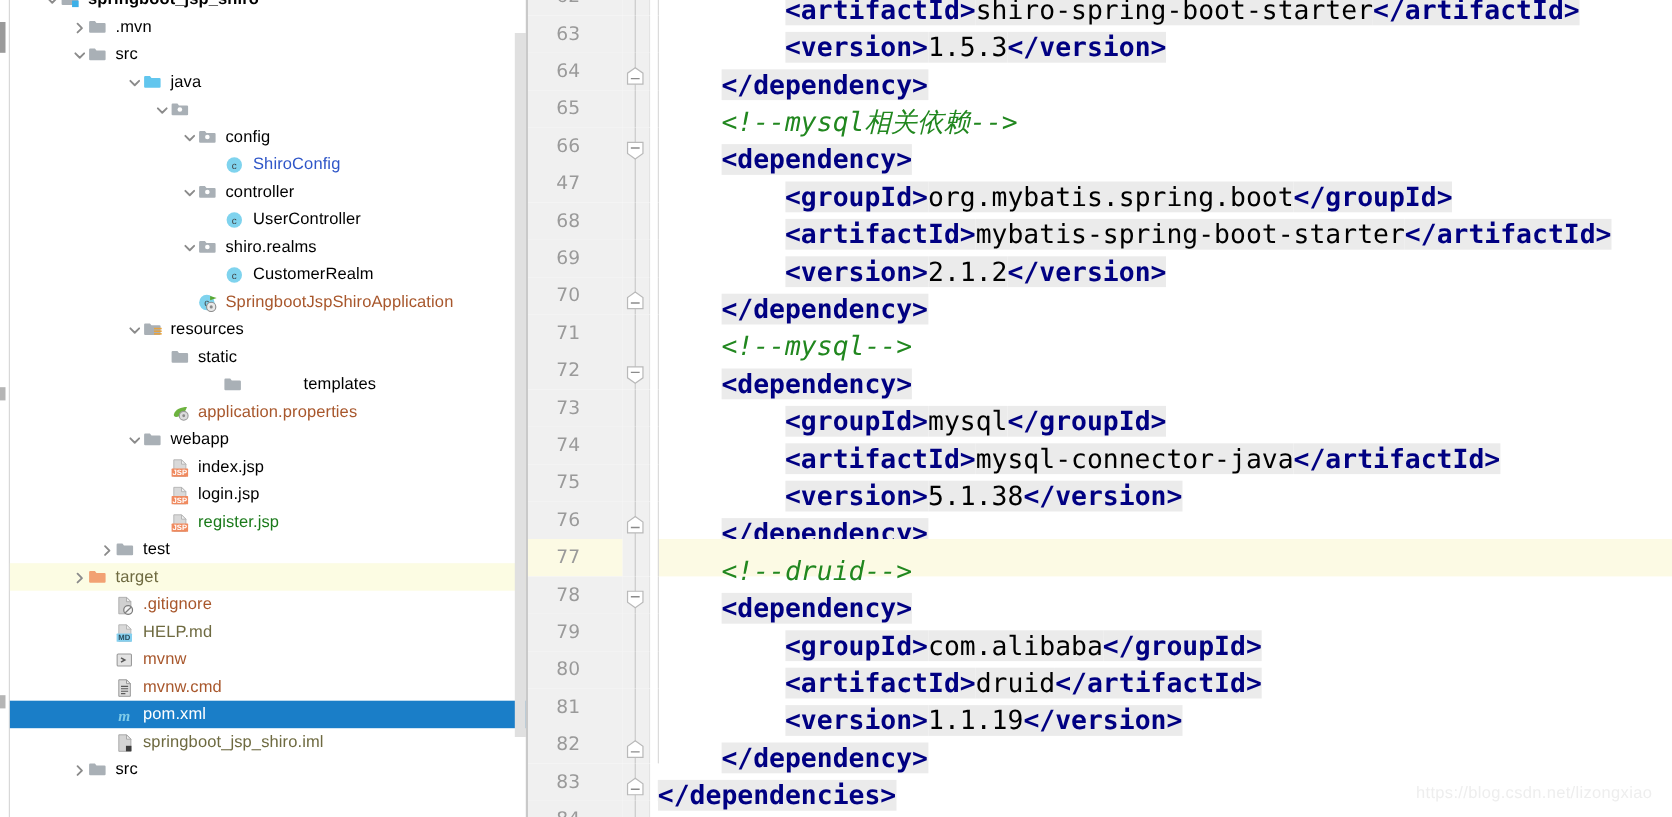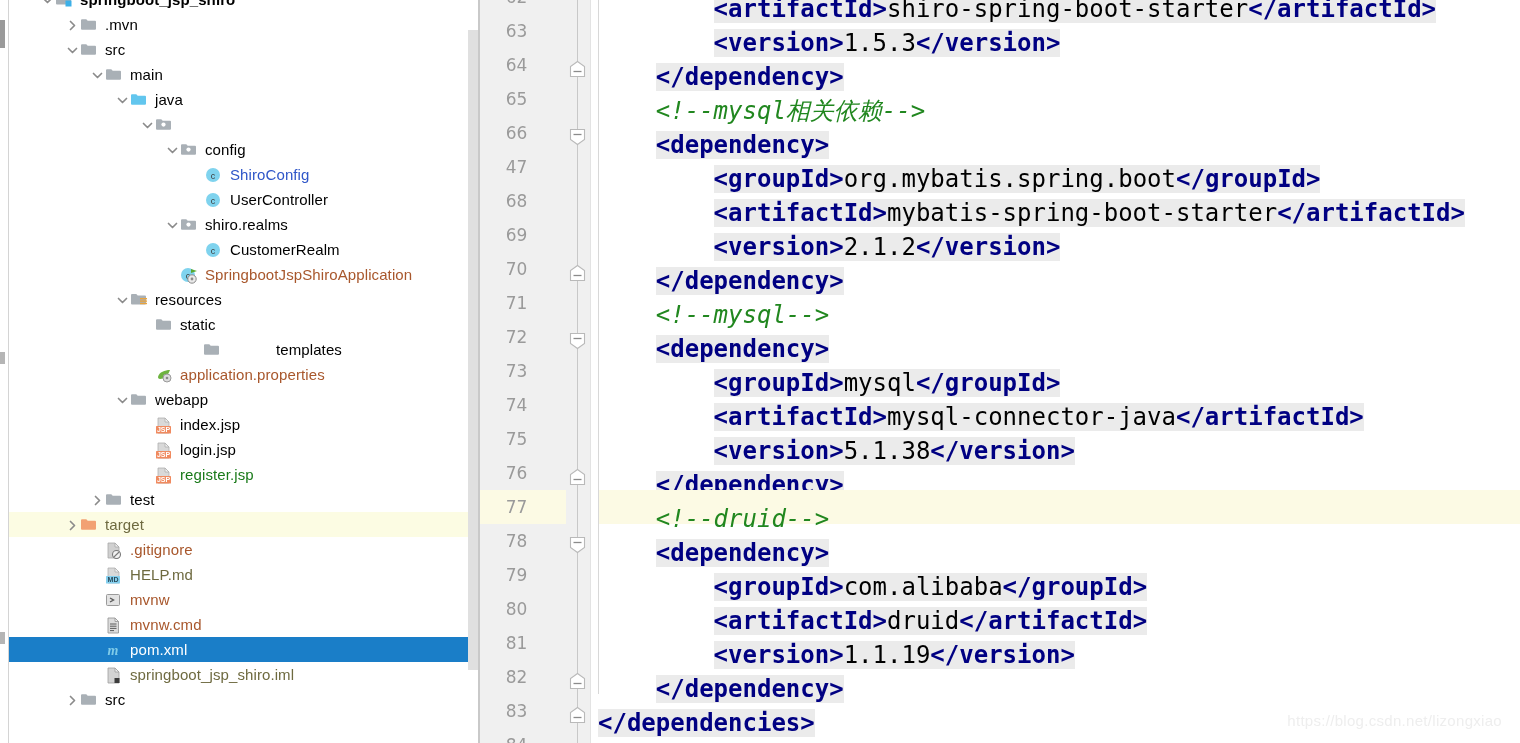--- a/index.html
+++ b/index.html
@@ -222,33 +222,20 @@
               <path d="M2.5 4.5 L6.5 8.5 L10.5 4.5" fill="none" stroke="#8b8b8b" stroke-width="1.7" stroke-linecap="round" stroke-linejoin="round"></path>
             </svg>
           </span>
           <span class="ficon">
             <svg width="17" height="14" viewBox="0 0 17 14" xmlns="http://www.w3.org/2000/svg">
               <path d="M1 3.2a1 1 0 0 1 1-1h4.3l1.4 1.6H15a1 1 0 0 1 1 1v7a1 1 0 0 1-1 1H2a1 1 0 0 1-1-1z" fill="#a9b0b6"></path>
             </svg>
           </span>
           <span class="tlabel c-black">src</span>
         </div>
-        <div class="trow" style="padding-left: 80px;">
-          <span class="arrow">
-            <svg width="13" height="13" viewBox="0 0 13 13" xmlns="http://www.w3.org/2000/svg">
-              <path d="M2.5 4.5 L6.5 8.5 L10.5 4.5" fill="none" stroke="#8b8b8b" stroke-width="1.7" stroke-linecap="round" stroke-linejoin="round"></path>
-            </svg>
-          </span>
-          <span class="ficon">
-            <svg width="17" height="14" viewBox="0 0 17 14" xmlns="http://www.w3.org/2000/svg">
-              <path d="M1 3.2a1 1 0 0 1 1-1h4.3l1.4 1.6H15a1 1 0 0 1 1 1v7a1 1 0 0 1-1 1H2a1 1 0 0 1-1-1z" fill="#a9b0b6"></path>
-            </svg>
-          </span>
-          <span class="tlabel c-black">main</span>
-        </div>
         <div class="trow" style="padding-left: 105px;">
           <span class="arrow">
             <svg width="13" height="13" viewBox="0 0 13 13" xmlns="http://www.w3.org/2000/svg">
               <path d="M2.5 4.5 L6.5 8.5 L10.5 4.5" fill="none" stroke="#8b8b8b" stroke-width="1.7" stroke-linecap="round" stroke-linejoin="round"></path>
             </svg>
           </span>
           <span class="ficon">
             <svg width="17" height="14" viewBox="0 0 17 14" xmlns="http://www.w3.org/2000/svg">
               <path d="M1 3.2a1 1 0 0 1 1-1h4.3l1.4 1.6H15a1 1 0 0 1 1 1v7a1 1 0 0 1-1 1H2a1 1 0 0 1-1-1z" fill="#62c6ee"></path>
             </svg>
@@ -284,20 +271,34 @@
         </div>
         <div class="trow" style="padding-left: 180px;">
           <span class="arrow"></span>
           <span class="ficon">
             <svg width="16" height="16" viewBox="0 0 16 16" xmlns="http://www.w3.org/2000/svg">
               <circle cx="8" cy="8" r="7" fill="#7fd3ee"></circle>
               <text x="8" y="11.5" font-size="9" font-family="Liberation Sans, sans-serif" fill="#3c3c3c" text-anchor="middle">c</text>
             </svg>
           </span>
           <span class="tlabel c-blue">ShiroConfig</span>
+        </div>
+        <div class="trow" style="padding-left: 155px;">
+          <span class="arrow">
+            <svg width="13" height="13" viewBox="0 0 13 13" xmlns="http://www.w3.org/2000/svg">
+              <path d="M2.5 4.5 L6.5 8.5 L10.5 4.5" fill="none" stroke="#8b8b8b" stroke-width="1.7" stroke-linecap="round" stroke-linejoin="round"></path>
+            </svg>
+          </span>
+          <span class="ficon">
+            <svg width="17" height="14" viewBox="0 0 17 14" xmlns="http://www.w3.org/2000/svg">
+              <path d="M1 3.2a1 1 0 0 1 1-1h4.3l1.4 1.6H15a1 1 0 0 1 1 1v7a1 1 0 0 1-1 1H2a1 1 0 0 1-1-1z" fill="#a9b0b6"></path>
+              <circle cx="8.5" cy="7.6" r="2.1" fill="#ffffff"></circle>
+            </svg>
+          </span>
+          <span class="tlabel c-black">controller</span>
         </div>
         <div class="trow" style="padding-left: 180px;">
           <span class="arrow"></span>
           <span class="ficon">
             <svg width="16" height="16" viewBox="0 0 16 16" xmlns="http://www.w3.org/2000/svg">
               <circle cx="8" cy="8" r="7" fill="#7fd3ee"></circle>
               <text x="8" y="11.5" font-size="9" font-family="Liberation Sans, sans-serif" fill="#3c3c3c" text-anchor="middle">c</text>
             </svg>
           </span>
           <span class="tlabel c-black">UserController</span>

